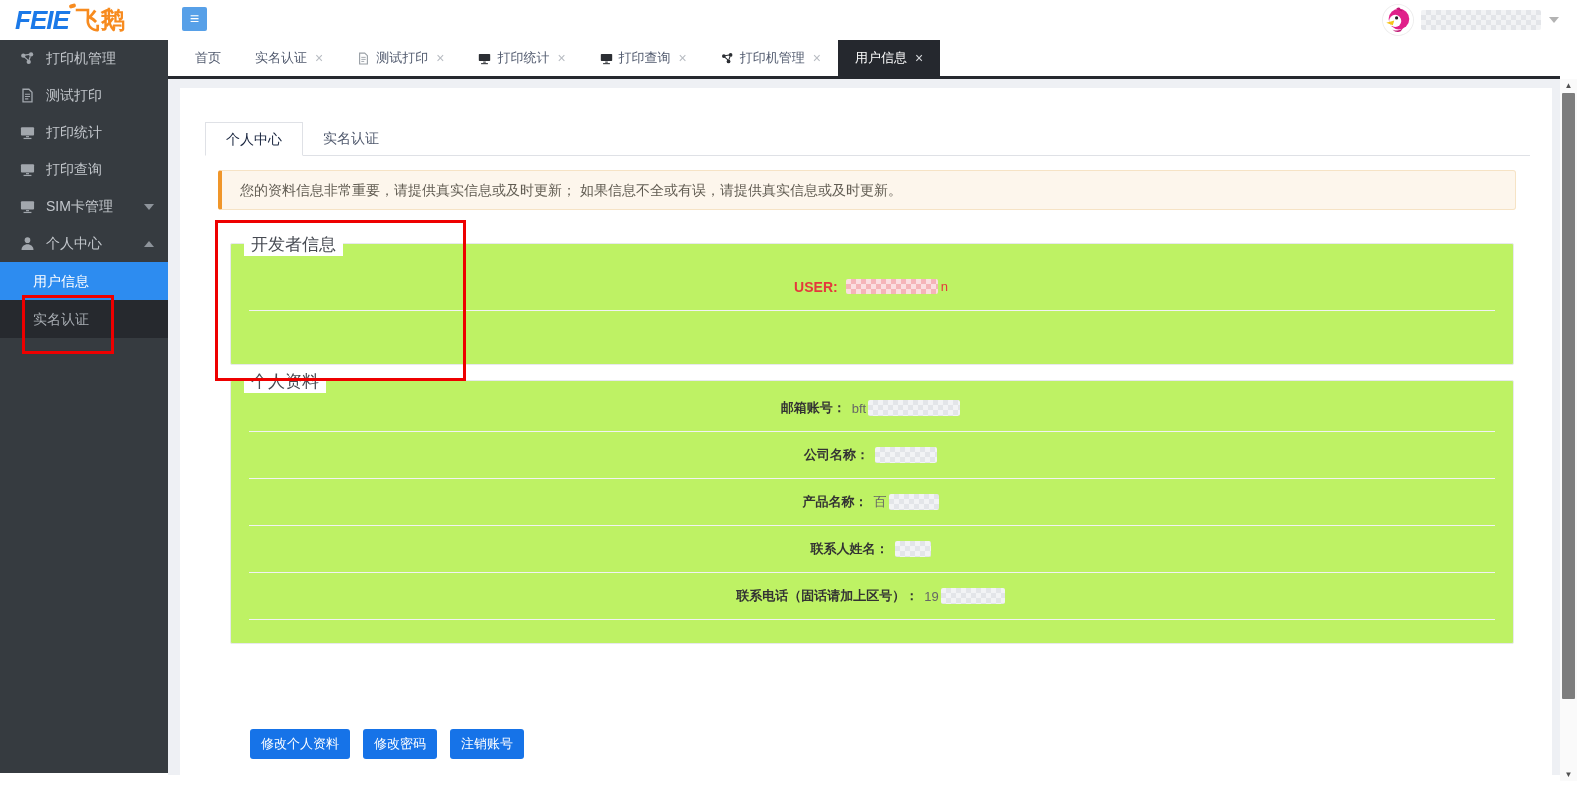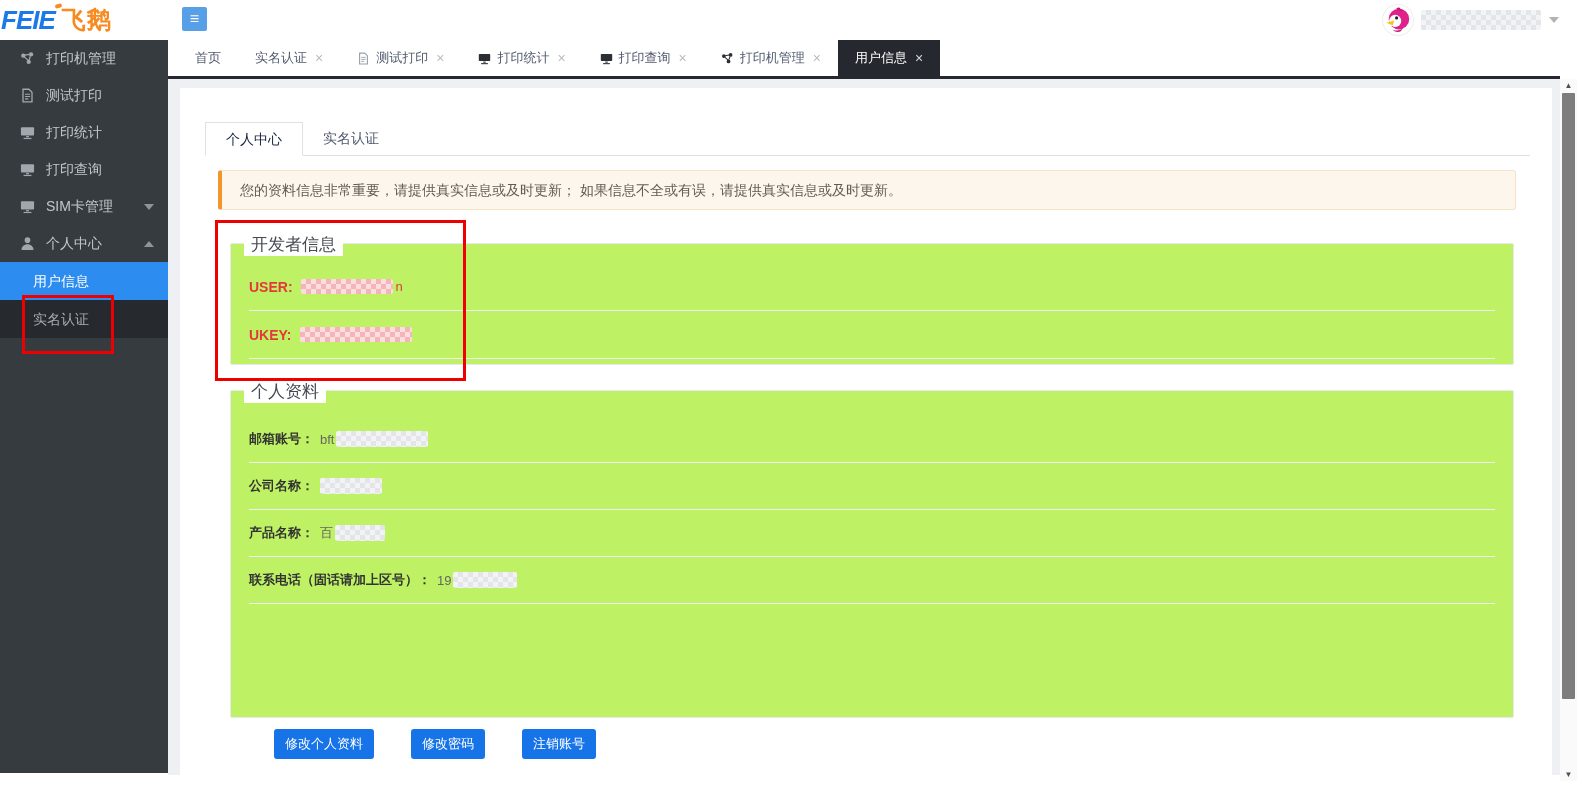--- a/index.html
+++ b/index.html
@@ -2,21 +2,21 @@
 <html><head>
 <meta charset="utf-8">
 <style>
   * { margin:0; padding:0; box-sizing:border-box; }
   html,body { width:1577px; height:791px; overflow:hidden; background:#fff;
     font-family:"Liberation Sans","DejaVu Sans",sans-serif; }
   .page { position:relative; width:1577px; height:791px; background:#fff; }
 
   
   .header { position:absolute; top:0; left:0; width:1577px; height:40px; background:#fff; z-index:5; }
-  .logo { position:absolute; left:1px; top:4px; height:32px; display:flex; align-items:center; }
+  .logo { position:absolute; left:15px; top:4px; height:32px; display:flex; align-items:center; }
   .logo-en { font-size:26px; font-weight:800; font-style:italic; color:#1b79e8; letter-spacing:-1px; position:relative; }
   .logo-tick { position:absolute; left:54px; top:0px; width:7px; height:4px; background:#f78b1f; transform:rotate(-18deg); border-radius:2px; }
   .logo-cn { font-size:24px; font-weight:800; color:#f78b1f; margin-left:7px; letter-spacing:1px; }
   .hamburger { position:absolute; left:182px; top:7px; width:25px; height:24px; background:#57a0e8; border-radius:2px;
     color:#fff; font-size:16px; font-weight:bold; text-align:center; line-height:23px; cursor:pointer; }
   .user-box { position:absolute; right:18px; top:4px; height:32px; display:flex; align-items:center; cursor:pointer; }
   .avatar { width:30px; height:30px; border-radius:50%; background:#fff; box-shadow:0 0 0 1px #eee; overflow:hidden; }
   .mosaic { display:inline-block; height:16px; border-radius:2px; background-color:#f2f3f5;
     background-image:linear-gradient(45deg,#e3e5e9 25%,transparent 25%,transparent 75%,#e3e5e9 75%),
                      linear-gradient(45deg,#e3e5e9 25%,transparent 25%,transparent 75%,#e3e5e9 75%);
@@ -60,36 +60,36 @@
   .itabs { position:absolute; left:25px; top:34px; right:22px; height:34px; border-bottom:1px solid #dfe1e6; display:flex; }
   .itab { height:34px; line-height:33px; padding:0 20px; font-size:14px; color:#515a6e; cursor:pointer; }
   .itab.active { border:1px solid #dfe1e6; border-bottom:1px solid #fff; background:#fff; color:#17233d; margin-bottom:-1px; }
 
   .notice { position:absolute; left:38px; top:82px; width:1298px; height:40px; background:#fdf6ec;
     border:1px solid #f6e3c5; border-left:4px solid #f0962a; border-radius:3px;
     font-size:14px; color:#615c52; line-height:38px; padding-left:18px; white-space:nowrap; overflow:hidden; }
 
   .fieldset { position:absolute; left:50px; width:1284px; border:1px solid #e7e9ec; border-radius:2px; background:#bef264; }
   .fs-dev { top:155px; height:122px; }
-  .fs-profile { top:302px; height:328px; padding-top:25px; }
+  .fs-profile { top:292px; height:264px; padding-top:4px; }
   .legend { position:absolute; top:-11px; left:13px; background:#fff; padding:0 7px; font-size:17px; color:#464a52; }
 
-  .frow { display:flex; align-items:center; margin:0 18px; height:47px; border-bottom:1px solid #f1f2f4; font-size:13px; color:#666; }
+  .frow { display:flex; align-items:center; margin:0 18px; height:47px; border-bottom:1px solid #f1f2f4; font-size:13px; color:#666;justify-content:center; }
   .fs-dev .frow { height:48px; }
   .fs-dev .frow:first-of-type { margin-top:19px; }
   .frow .flabel { font-weight:bold; color:#333; margin-right:6px; white-space:nowrap; }
   .fs-dev .frow .flabel { color:#e4393c; font-size:14px; margin-right:8px; }
   .frow .val-prefix, .frow .val-suffix { color:#666; margin-right:2px; }
   .fs-dev .frow .val-suffix { color:#e4393c; }
   .frow .mosaic { margin-right:3px; }
   .fs-dev .frow .mosaic { height:15px; }
 
   .btn-row { position:absolute; left:70px; top:641px; display:flex; gap:13px; }
   .btn { height:30px; padding:0 11px; background:#1673e8; color:#fff; border:none; border-radius:3px;
-    font-size:13px; font-family:inherit; cursor:pointer; white-space:nowrap;margin-left:24px; }
+    font-size:13px; font-family:inherit; cursor:pointer; white-space:nowrap; }
 
   
   .redbox { position:absolute; border:3px solid #ee0000; z-index:10; pointer-events:none; }
   .redbox-side { left:22px; top:295px; width:92px; height:59px; }
   .redbox-dev { left:215px; top:220px; width:251px; height:161px; }
 
   
   .vscroll { position:absolute; right:0; top:79px; width:17px; height:702px; background:#fafafa; z-index:6; }
   .sb-arrow { position:absolute; left:0; width:17px; height:13px; text-align:center; font-size:8px; color:#505050; line-height:13px; cursor:pointer; }
   .sb-arrow.up { top:0; }
@@ -266,43 +266,43 @@
       </div>
 
       <div class="fieldset fs-dev">
         <span class="legend">开发者信息</span>
         <div id="dev-rows">
             <div class="frow">
               <span class="flabel">USER:</span>
               <span class="mosaic pink" style="width: 92px;"></span>
               <span class="val-suffix">n</span>
             </div>
-            <div class="frow">
-              <span class="flabel">UKEY:</span>
-              <span class="mosaic pink" style="width: 112px;"></span>
-            </div>
           </div>
       </div>
 
       <div class="fieldset fs-profile">
         <span class="legend">个人资料</span>
         <div id="profile-rows">
             <div class="frow">
               <span class="flabel">邮箱账号：</span>
               <span class="val-prefix">bft</span>
               <span class="mosaic" style="width: 92px;"></span>
             </div>
             <div class="frow">
               <span class="flabel">公司名称：</span>
               <span class="mosaic" style="width: 62px;"></span>
             </div>
             <div class="frow">
               <span class="flabel">产品名称：</span>
               <span class="val-prefix">百</span>
               <span class="mosaic" style="width: 50px;"></span>
+            </div>
+            <div class="frow">
+              <span class="flabel">联系人姓名：</span>
+              <span class="mosaic" style="width: 36px;"></span>
             </div>
             <div class="frow">
               <span class="flabel">联系电话（固话请加上区号）：</span>
               <span class="val-prefix">19</span>
               <span class="mosaic" style="width: 64px;"></span>
             </div>
           </div>
       </div>
 
       <div class="btn-row" id="btn-row">

